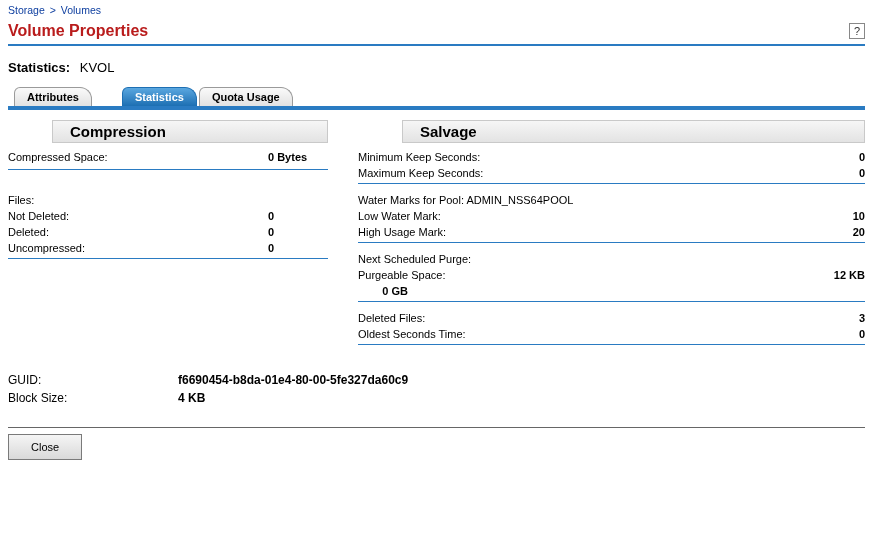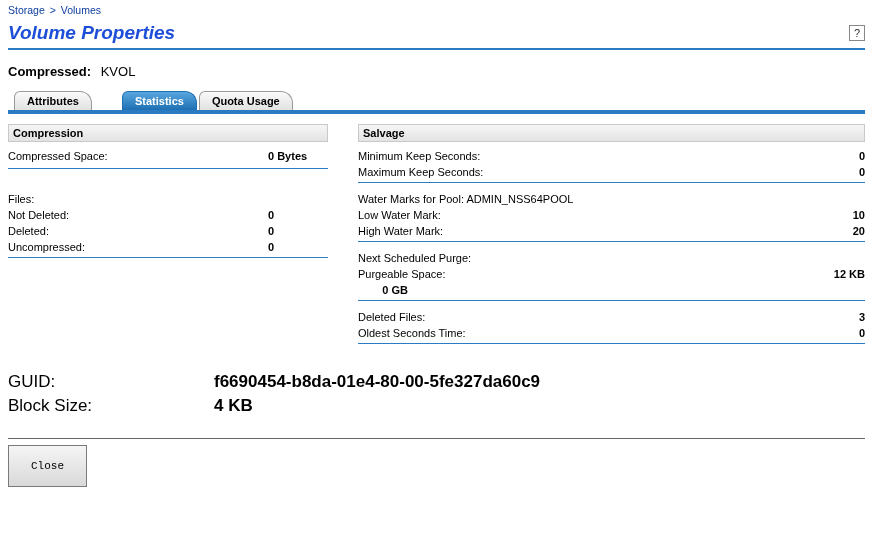--- a/index.html
+++ b/index.html
@@ -13,21 +13,21 @@
     width: 873px;
   }
   .breadcrumb { font-size: 10.5px; color: #1040a0; margin-bottom: 6px; }
   .breadcrumb a { color: #1040a0; text-decoration: none; cursor: pointer; }
   .breadcrumb .sep { color: #1040a0; margin: 0 2px; }
   .title-row {
     display: flex; align-items: center; justify-content: space-between;
     border-bottom: 2px solid #2a7bc2;
     padding-bottom: 4px; margin-bottom: 14px;
   }
-  .title { font-size: 19px; font-weight: bold; color: #1d4ed8; font-style: italic; }
+  .title { font-size: 16px; font-weight: bold; color: #b91c1c; }
   .help-box {
     width: 16px; height: 16px; border: 1px solid #888;
     text-align: center; font-size: 11px; line-height: 14px; color: #333;
     cursor: pointer; background:#fff;
   }
   .subtitle { font-size: 13px; font-weight: bold; margin-bottom: 12px; }
   .subtitle .name { font-weight: normal; margin-left: 6px; }
   .tabs-wrap { position: relative; }
   .tabs {
     display: flex; gap: 0px; padding-left: 6px; align-items: flex-start;
@@ -46,62 +46,63 @@
     background: linear-gradient(#5aa7e0,#1d6fb3);
     color: #fff; border-color:#1d6fb3;margin-left:28px;
   }
   .tab-bar {
     height: 4px; background:#2a7bc2; margin-top:0px;
   }
   .columns { display: flex; gap: 30px; margin-top: 10px; }
   .col-left { flex: 0 0 320px; }
   .col-right { flex: 1; }
   .section-header {
-    font-weight: bold; font-size: 11px;
+    font-weight: bold; font-size: 15px;
     background: linear-gradient(#f6f6f6,#e3e3e3);
     border:1px solid #c9c9c9;
-    padding: 2px 4px;
+    padding: 2px 17px;
     margin-bottom: 6px;
+    margin-left: 44px;
   }
   .kv { display:flex; justify-content: space-between; padding: 2px 0 2px 0; }
   .kv .k { flex:1; }
   .kv .v { font-weight: bold; min-width: 60px; text-align:left; }
   .hr-blue { height:1px; background:#2a7bc2; border:none; margin:4px 0 10px 0; }
   .hr-blue-tight { height:1px; background:#2a7bc2; border:none; margin:2px 0 8px 0; }
   .spacer-sm { height:12px; }
-  .footer-row { display:flex; font-size:17px; padding:2px 0;gap:36px; }
+  .footer-row { display:flex; font-size:12px; padding:2px 0; }
   .footer-row .fk { width: 170px; }
   .footer-row .fv { font-weight: bold; }
   .btn-row {
     border-top:1px solid #666; margin-top:20px; padding-top:6px;
   }
   button.close {
     background: linear-gradient(#f5f5f5,#d9d9d9);
     border:1px solid #7a7a7a;
-    padding:14px 22px; font-size:11px; cursor:pointer;
-    font-family: Liberation Mono, monospace;
+    padding:6px 22px; font-size:11px; cursor:pointer;
+    font-family: Liberation Sans, sans-serif;
   }
   .rval { min-width:50px; text-align:right; font-weight:bold;}
 </style>
 </head>
 <body>
 
 <div class="breadcrumb">
   <a>Storage</a>
   <span class="sep">&gt;</span>
   <a>Volumes</a>
 </div>
 
 <div class="title-row">
   <div class="title">Volume Properties</div>
   <div class="help-box">?</div>
 </div>
 
 <div class="subtitle">
-  <span>Compressed:</span>
+  <span>Statistics:</span>
   <span class="name">KVOL</span>
 </div>
 
 <div class="tabs-wrap">
   <div class="tabs">
     <div class="tab">Attributes</div>
     <div class="tab active">Statistics</div>
     <div class="tab">Quota Usage</div>
   </div>
   <div class="tab-bar"></div>
@@ -147,21 +148,21 @@
     </div>
     <hr class="hr-blue-tight">
     <div class="kv">
       <span class="k">Water Marks for Pool: ADMIN_NSS64POOL</span>
     </div>
     <div class="kv">
       <span class="k">Low Water Mark:</span>
       <span class="rval">10</span>
     </div>
     <div class="kv">
-      <span class="k">High Water Mark:</span>
+      <span class="k">High Usage Mark:</span>
       <span class="rval">20</span>
     </div>
     <hr class="hr-blue-tight">
     <div class="kv">
       <span class="k">Next Scheduled Purge:</span>
     </div>
     <div class="kv">
       <span class="k">Purgeable Space:</span>
       <span class="rval">12 KB</span>
     </div>

